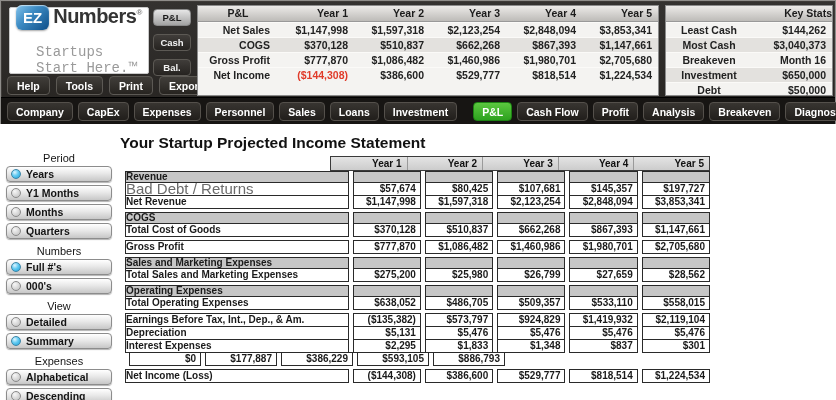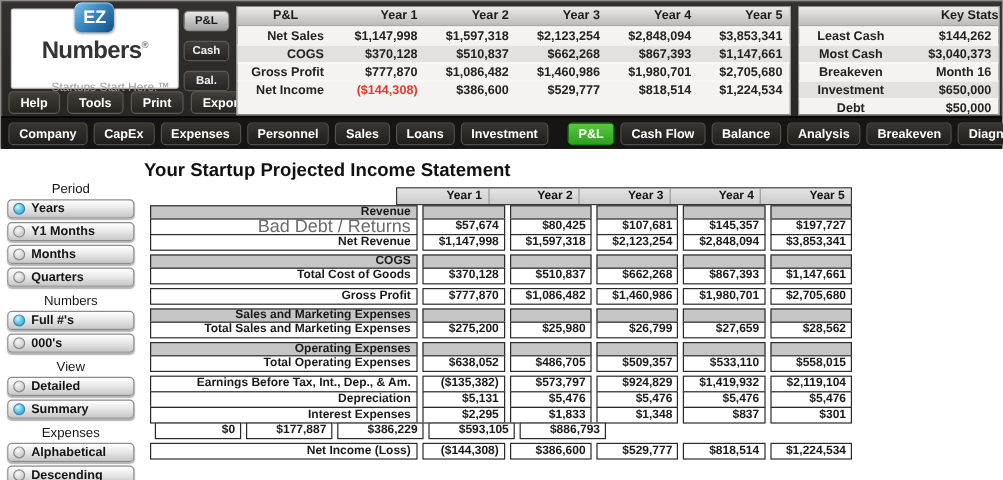--- a/index.html
+++ b/index.html
@@ -7,28 +7,28 @@
     font-family:"Liberation Sans",sans-serif;-webkit-font-smoothing:antialiased;}
   .stage{position:relative;width:836px;height:400px;background:#fff;}
 
   
   .top-frame{position:absolute;left:0;top:0;width:836px;height:124px;
     background:linear-gradient(#343230,#262320);border:1px solid #8f8d8a;border-bottom:none;
     box-shadow:inset 0 0 0 1px #3e3b38;}
   .logo-panel{position:absolute;left:8px;top:6px;width:140px;height:67px;background:#fff;
     border-radius:2px;border:1px solid #c9c9c9;display:flex;flex-direction:column;
     align-items:center;justify-content:center;}
-  .logo-line{display:flex;align-items:center;gap:4px;flex-direction:column;}
+  .logo-line{display:flex;align-items:flex-start;gap:4px;}
   .ez-badge{width:33px;height:25px;border-radius:6px;color:#fff;font-weight:bold;font-size:15px;
     display:flex;align-items:center;justify-content:center;
     background:linear-gradient(135deg,#85c4ec 0%,#3e8cc4 40%,#0e4e88 100%);
     box-shadow:inset 0 1px 1px rgba(255,255,255,.6),0 1px 2px rgba(0,0,0,.35);}
   .brand{font-size:20px;font-weight:bold;color:#343434;letter-spacing:-0.5px;}
   .reg{font-size:8px;color:#777;vertical-align:super;}
-  .tagline{font-size:10px;color:#9a9a9a;margin-top:14px;margin-left:26px;}
+  .tagline{font-size:14px;color:#9a9a9a;margin-top:14px;margin-left:26px;font-family:Liberation Mono, monospace;}
 
   .view-stack{position:absolute;left:152px;top:8px;width:38px;display:flex;flex-direction:column;gap:8px;}
   .sbtn{height:17px;border-radius:4px;font-size:9.5px;font-weight:bold;text-align:center;line-height:16px;
     color:#f2f2f2;background:linear-gradient(#403d3a,#262320);border:1px solid #5c5954;cursor:pointer;}
   .sbtn.active{background:linear-gradient(#e6e6e6,#a2a2a2);color:#1a1a1a;border-color:#8a8a8a;}
 
   .menu-bar{position:absolute;left:6px;top:75px;display:flex;gap:6px;}
   .mbtn{height:19px;padding:0 9px;border-radius:4px;font-size:10.5px;font-weight:bold;color:#fff;
     line-height:18px;background:linear-gradient(#413e3a,#272420);border:1px solid #5c5954;cursor:pointer;}
 
@@ -78,22 +78,22 @@
   .rlabel2{font-size:10.5px;font-weight:bold;color:#141414;}
 
   
   .statement{position:absolute;left:125px;top:156px;width:585px;font-size:10px;}
   .st-head{display:flex;margin-left:205px;width:380px;height:15px;border:1px solid #3a3a3a;
     background:linear-gradient(#e4e4e4,#cccccc);}
   .st-hcol{width:76px;text-align:right;padding-right:5px;line-height:13px;font-weight:bold;color:#111;
     border-left:1px solid #9a9a9a;}
   .st-hcol:first-child{border-left:none;}
   .srow{display:flex;margin-bottom:-1px;}
-  .slabel{width:236px;border:1px solid #2a2a2a;background:#fff;text-align:right;
-    padding-right:5px;font-weight:bold;color:#1a1a1a;}
+  .slabel{width:236px;border:1px solid #2a2a2a;background:#fff;
+    padding-right:16px;font-weight:bold;color:#1a1a1a;}
   .scell{width:72px;margin-left:4px;border:1px solid #2a2a2a;background:#fff;text-align:right;
     padding-right:4px;font-weight:bold;color:#1a1a1a;}
   .srow.data{height:14px;line-height:12px;}
   .srow.section{height:12px;line-height:10px;}
   .srow.section .slabel,.srow.section .scell{background:#c6c6c6;}
   .srow.muted .slabel{font-weight:normal;color:#6b6b6b;font-size:15px;}
   .sgap{height:4px;}
 </style>
 </head>
 <body>
@@ -199,21 +199,21 @@
         <div class="tab">Company</div>
         <div class="tab">CapEx</div>
         <div class="tab">Expenses</div>
         <div class="tab">Personnel</div>
         <div class="tab">Sales</div>
         <div class="tab">Loans</div>
         <div class="tab">Investment</div>
         <div class="tab-divider"></div>
         <div class="tab tab-active">P&amp;L</div>
         <div class="tab">Cash Flow</div>
-        <div class="tab">Balance</div>
+        <div class="tab">Profit</div>
         <div class="tab">Analysis</div>
         <div class="tab">Breakeven</div>
         <div class="tab">Diagnostics</div>
       </div>
   </div>
 
   <div class="page-title">Your Startup Projected Income Statement</div>
 
   <div class="sidebar">
       <div class="sgroup">

